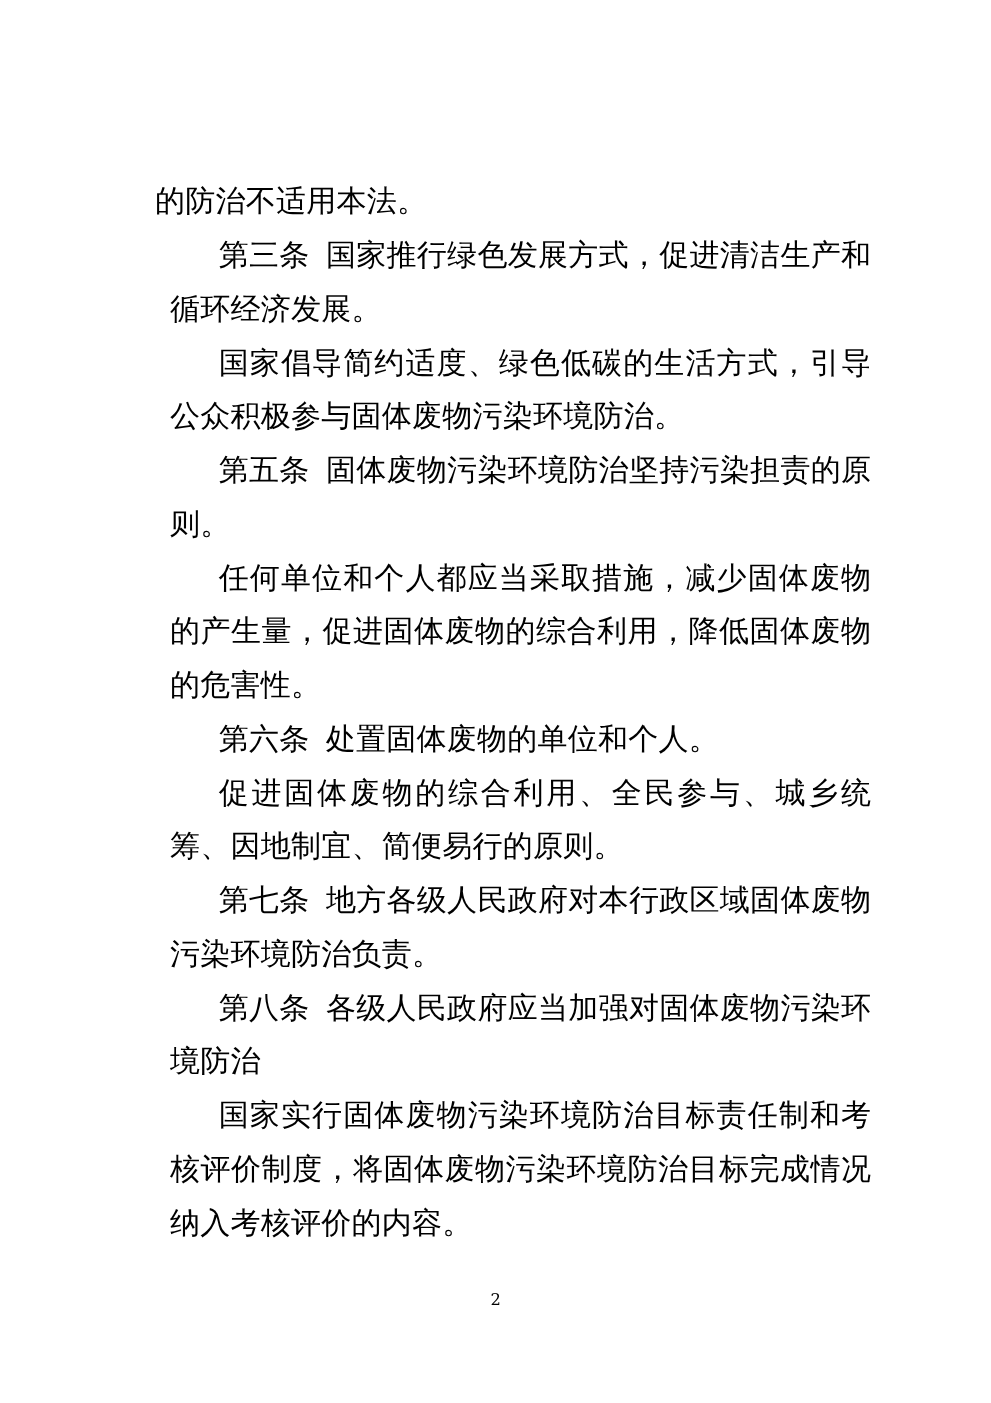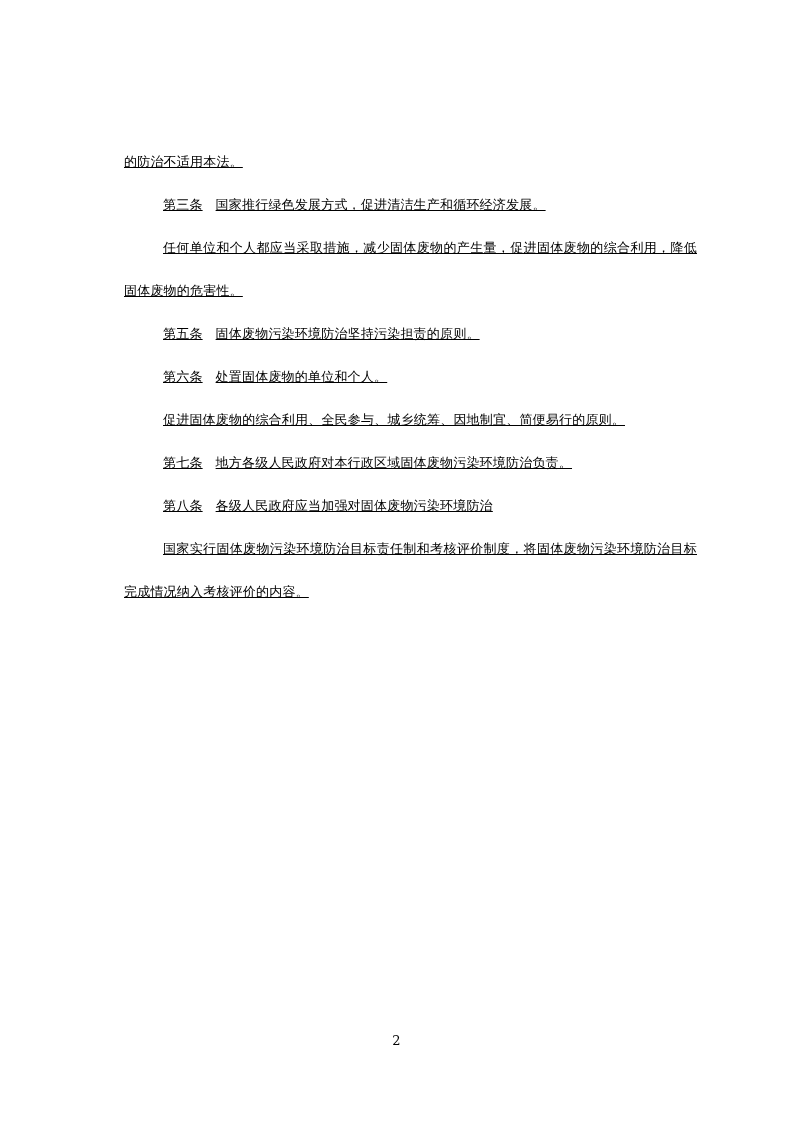--- a/index.html
+++ b/index.html
@@ -18,33 +18,33 @@
   .page {
     position: absolute;
     left: 0;
     top: 0;
     width: 793px;
     height: 1122px;
     box-sizing: border-box;
     padding: 140px 96px 0 124px;
   }
   .body-text {
-    font-size: 13px;
+    font-size: 24px;
     line-height: 43px;
     text-align: justify;
     text-justify: inter-ideograph;
     letter-spacing: 0.2px;
-    text-decoration: underline;
   }
   .body-text p {
     margin: 0;
     text-indent: 0;
   }
   .body-text p.indent {
     text-indent: 39px;
+    margin-left: 12px;
   }
   .art-label {
     margin-right: 13px;
   }
   .footer {
     position: absolute;
     left: 0;
     bottom: 74px;
     width: 793px;
     text-align: center;
@@ -53,22 +53,23 @@
     color: #000000;
   }
 </style>
 </head>
 <body>
 
 <div class="page">
   <div class="body-text" id="body-text">
       <p class=""><span>的防治不适用本法。</span></p>
       <p class="indent"><span class="art-label">第三条</span><span>国家推行绿色发展方式，促进清洁生产和循环经济发展。</span></p>
+      <p class="indent"><span>国家倡导简约适度、绿色低碳的生活方式，引导公众积极参与固体废物污染环境防治。</span></p>
+      <p class="indent"><span class="art-label">第五条</span><span>固体废物污染环境防治坚持污染担责的原则。</span></p>
       <p class="indent"><span>任何单位和个人都应当采取措施，减少固体废物的产生量，促进固体废物的综合利用，降低固体废物的危害性。</span></p>
-      <p class="indent"><span class="art-label">第五条</span><span>固体废物污染环境防治坚持污染担责的原则。</span></p>
       <p class="indent"><span class="art-label">第六条</span><span>处置固体废物的单位和个人。</span></p>
       <p class="indent"><span>促进固体废物的综合利用、全民参与、城乡统筹、因地制宜、简便易行的原则。</span></p>
       <p class="indent"><span class="art-label">第七条</span><span>地方各级人民政府对本行政区域固体废物污染环境防治负责。</span></p>
       <p class="indent"><span class="art-label">第八条</span><span>各级人民政府应当加强对固体废物污染环境防治</span></p>
       <p class="indent"><span>国家实行固体废物污染环境防治目标责任制和考核评价制度，将固体废物污染环境防治目标完成情况纳入考核评价的内容。</span></p>
     </div>
   <div class="footer">2</div>
 </div>
 
 </body></html>

